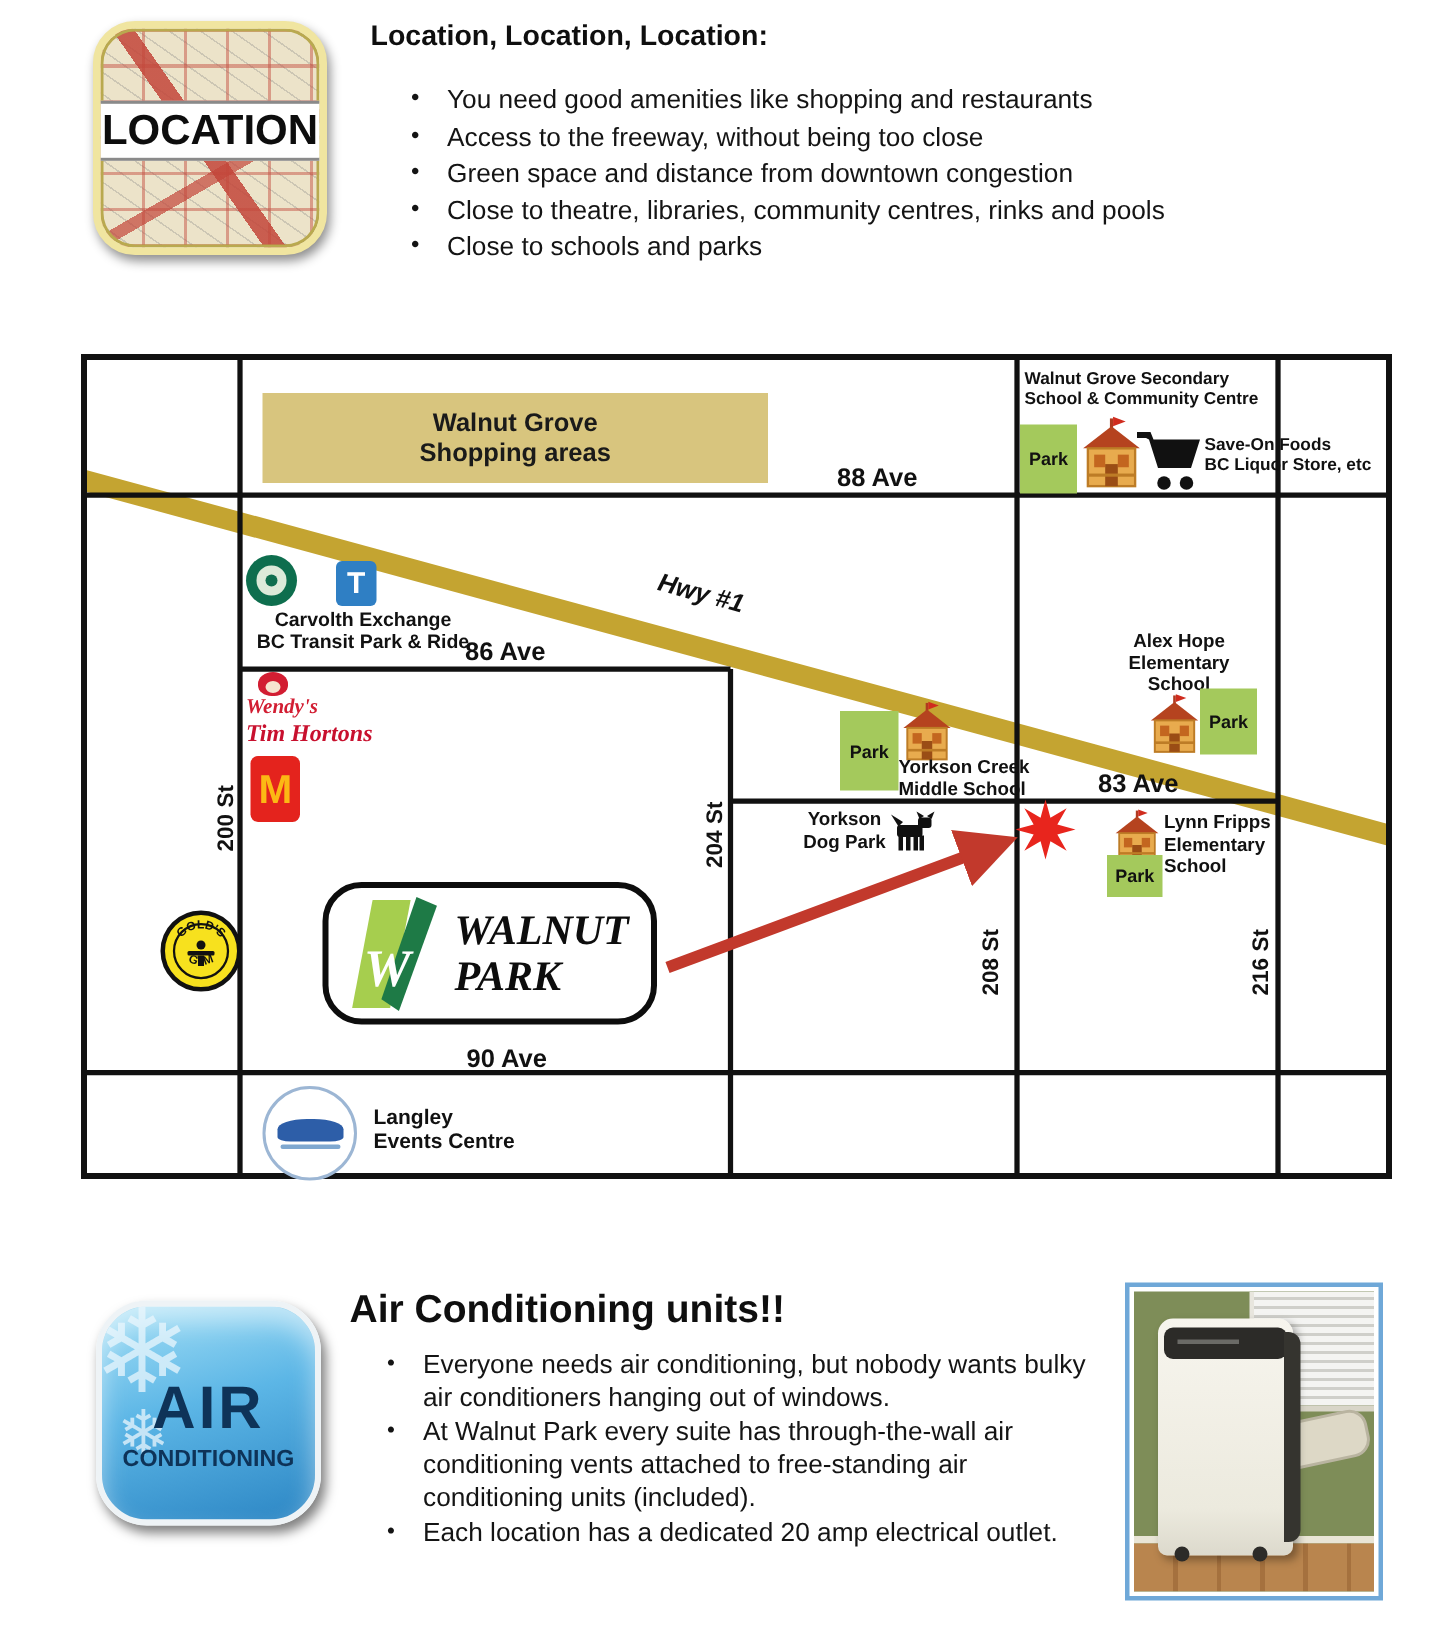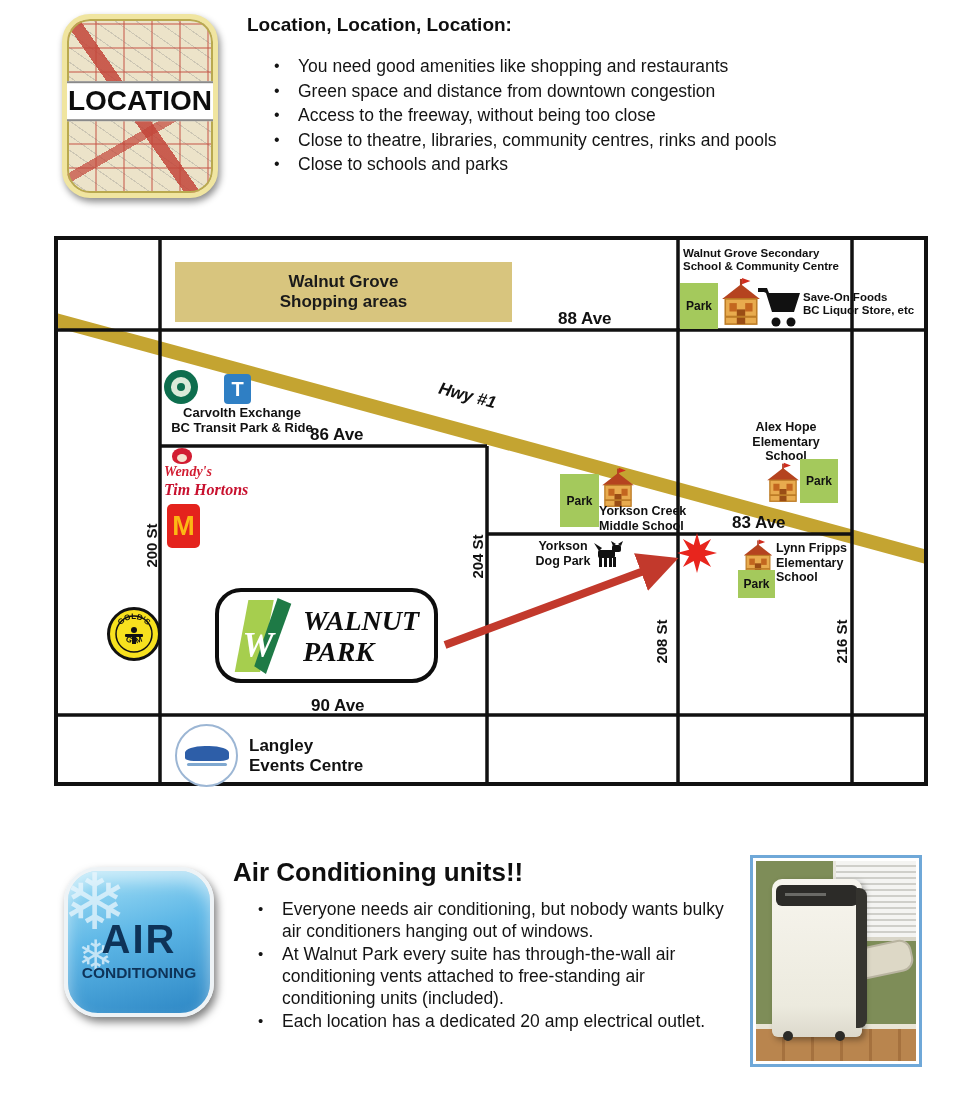--- a/index.html
+++ b/index.html
@@ -1,21 +1,21 @@
 <!DOCTYPE html>
 <html><head>
 <meta charset="utf-8">
 <style>
   * { margin:0; padding:0; box-sizing:border-box; }
   body { font-family:"Liberation Sans", sans-serif; background:#ffffff; }
   #page { position:relative; width:970px; height:1100px; background:#fff; overflow:hidden; }
   .abs { position:absolute; }
 
   
-  .loc-badge { left:62px; top:14px; width:156px; height:184px; border-radius:28px;
+  .loc-badge { left:62px; top:14px; width:156px; height:156px; border-radius:28px;
     border:5px solid #f0e5a0; box-shadow:2px 4px 7px rgba(0,0,0,.45), inset 0 0 0 2px #b9a94f;
     background-color:#ece3c9;
     background-image:
       linear-gradient(55deg, transparent 44%, rgba(195,70,58,.85) 44% 50%, transparent 50%),
       linear-gradient(150deg, transparent 60%, rgba(195,70,58,.7) 60% 64%, transparent 64%),
       repeating-linear-gradient(0deg, rgba(197,84,70,.5) 0 2px, transparent 2px 24px),
       repeating-linear-gradient(90deg, rgba(197,84,70,.5) 0 2px, transparent 2px 28px),
       repeating-linear-gradient(35deg, rgba(130,130,130,.3) 0 1px, transparent 1px 12px);
     overflow:hidden;padding-left:12px; }
   .loc-band { left:0; right:0; top:50%; transform:translateY(-62%); background:#fff;
@@ -93,22 +93,22 @@
 <body>
 
 <div id="page">
 
   <div class="abs loc-badge">
     <div class="abs loc-band">LOCATION</div>
   </div>
   <div class="abs page-title">Location, Location, Location:</div>
   <ul class="abs hd-bullets">
     <li>You need good amenities like shopping and restaurants</li>
+    <li>Access to the freeway, without being too close</li>
     <li>Green space and distance from downtown congestion</li>
-    <li>Access to the freeway, without being too close</li>
     <li>Close to theatre, libraries, community centres, rinks and pools</li>
     <li>Close to schools and parks</li>
   </ul>
 
   <svg width="0" height="0" style="position:absolute" aria-hidden="true">
     <defs>
       <symbol id="sym-school" viewBox="0 0 40 48">
         <rect x="19" y="3" width="2" height="7" fill="#b03a20"></rect>
         <polygon points="21,2 29,5 21,8" fill="#d02c1e"></polygon>
         <polygon points="2,22 20,8 38,22" fill="#b5431f"></polygon>
@@ -248,21 +248,21 @@
       <text font-size="8" font-weight="bold" fill="#111"><textPath href="#golds-bot-arc" startOffset="50%" text-anchor="middle">GYM</textPath></text>
       <circle cx="28" cy="24" r="3" fill="#111"></circle>
       <rect x="19" y="28" width="18" height="3" rx="1" fill="#111"></rect>
       <rect x="26" y="31" width="4" height="7" fill="#111"></rect>
     </svg>
 
     <div class="abs langley-circ">
       <div class="langley-blob"></div>
       <div class="langley-line"></div>
     </div>
-    <div class="mlabel" style="left:191px; top:496px; font-size:17px;">Langley
+    <div class="mlabel" style="left:191px; top:496px; font-size:14px;">Langley
 Events Centre</div>
   </div>
 
   <div class="abs ac-badge">
     <span class="flake" style="left:-6px; top:-8px; font-size:78px;">❄</span>
     <span class="flake" style="left:10px; top:64px; font-size:42px;">❄</span>
     <div class="ac-air">AIR</div>
     <div class="ac-cond">CONDITIONING</div>
   </div>
   <div class="abs ac-title">Air Conditioning units!!</div>

